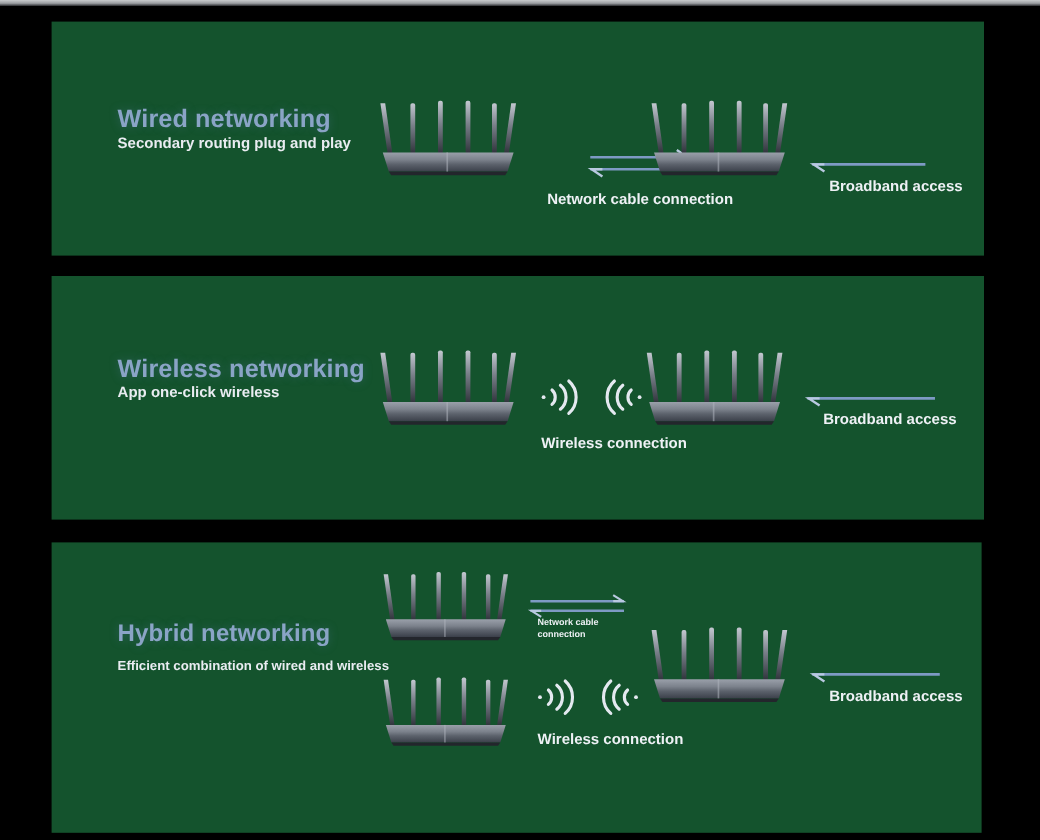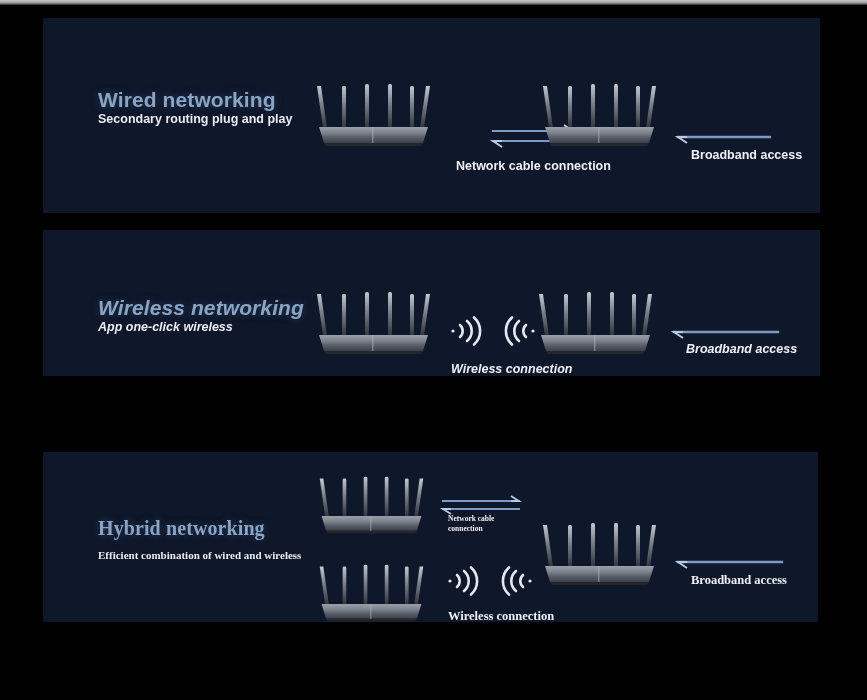--- a/index.html
+++ b/index.html
@@ -11,26 +11,26 @@
   }
   .stage { position: relative; width: 867px; height: 700px; background: #000; }
 
   .top-strip {
     position: absolute; left: 0; top: 0; width: 867px; height: 5px;
     background: linear-gradient(to bottom, #c9cbcd 0%, #9a9da1 55%, #2a2c2f 100%);
   }
 
   .panel {
     position: absolute;
-    background: #0f172a;
+    background: #14532d;
     overflow: hidden;
   }
   .panel.p1 { left: 43px; top: 18px;  width: 777px; height: 195px; }
-  .panel.p2 { left: 43px; top: 230px; width: 777px; height: 146px; font-style: italic; }
-  .panel.p3 { left: 43px; top: 452px; width: 775px; height: 170px; font-family: Liberation Serif, serif; }
+  .panel.p2 { left: 43px; top: 230px; width: 777px; height: 203px; }
+  .panel.p3 { left: 43px; top: 452px; width: 775px; height: 242px; }
 
   
   .textblock { position: absolute; }
   .title {
     color: #8aa4c6;
     font-size: 21px;
     font-weight: 600;
     letter-spacing: .1px;
     white-space: nowrap;
     text-shadow: 0 0 8px rgba(90,125,170,.35);

